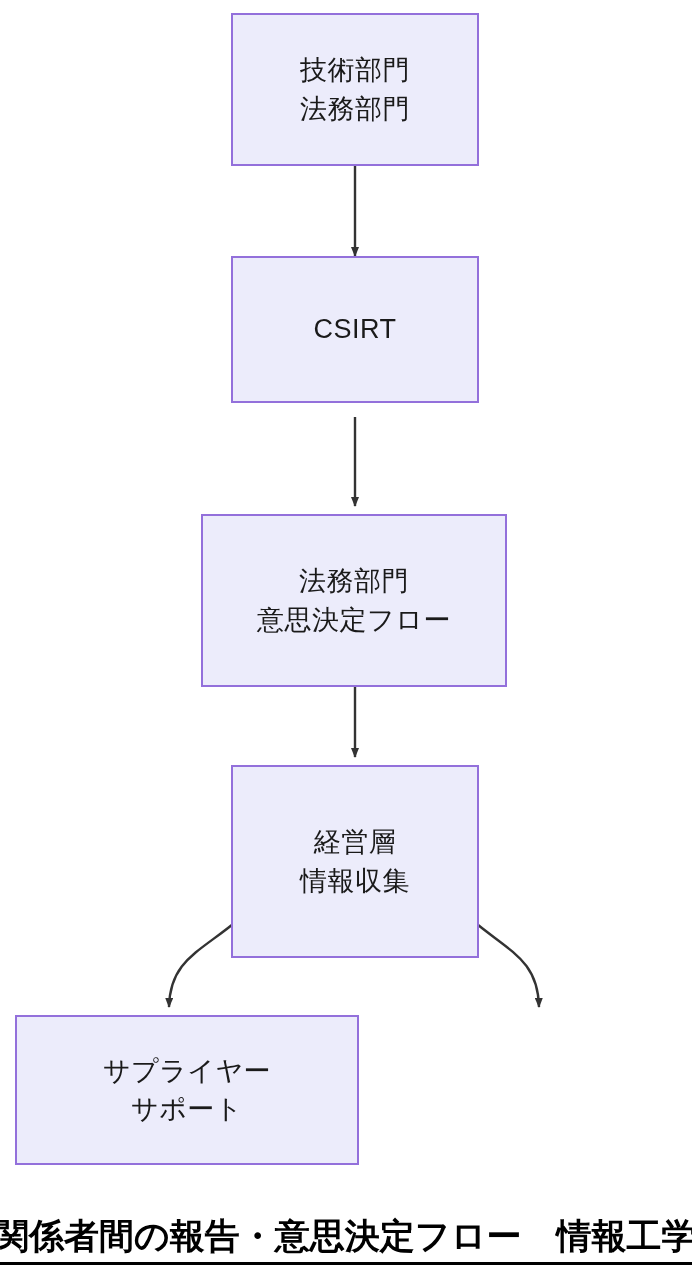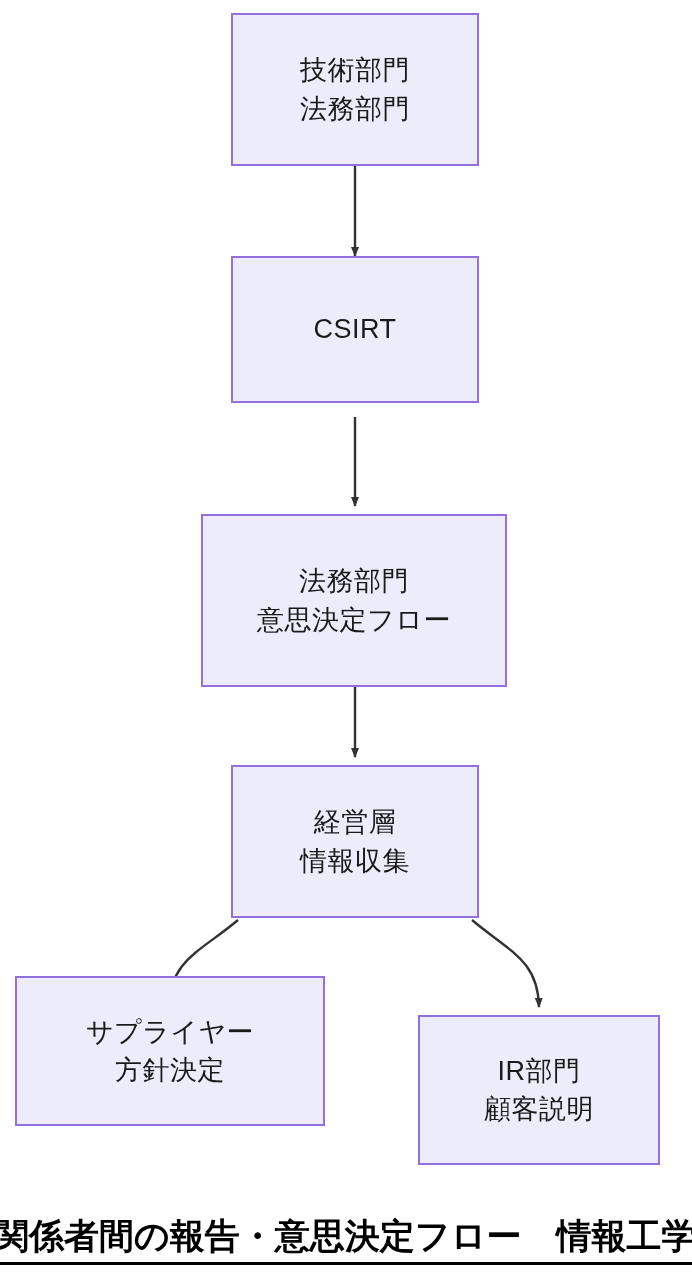--- a/index.html
+++ b/index.html
@@ -44,22 +44,22 @@
     letter-spacing: 0.5px;
     white-space: nowrap;
     text-align: center;
   }
   .node .line {
     display: block;
   }
   #n1 { left: 231px; top: 13px;   width: 248px; height: 153px; }
   #n2 { left: 231px; top: 256px;  width: 248px; height: 147px; }
   #n3 { left: 201px; top: 514px;  width: 306px; height: 173px; }
-  #n4 { left: 231px; top: 765px;  width: 248px; height: 153px; }
-  #n5 { left: 15px;  top: 976px; width: 310px; height: 150px; }
+  #n4 { left: 231px; top: 765px;  width: 248px; height: 193px; }
+  #n5 { left: 15px;  top: 1015px; width: 344px; height: 150px; }
   #n6 { left: 418px; top: 1015px; width: 242px; height: 150px; }
 
   #caption-area {
     position: absolute;
     left: 0;
     top: 1196px;
     width: 692px;
     height: 80px;
     overflow: hidden;
   }
@@ -130,26 +130,22 @@
     <span class="line">意思決定フロー</span>
   </div>
 
   <div class="node" id="n4">
     <span class="line">経営層</span>
     <span class="line">情報収集</span>
   </div>
 
   <div class="node" id="n5">
     <span class="line">サプライヤー</span>
-    <span class="line">方針決定</span>
+    <span class="line">サポート</span>
   </div>
 
-  <div class="node" id="n6">
-    <span class="line">IR部門</span>
-    <span class="line">顧客説明</span>
-  </div>
 
   <div id="caption-area">
     <div id="caption-text">関係者間の報告・意思決定フロー　情報工学研究</div>
     <div id="caption-rule"></div>
   </div>
 
 </div>
 
 </body></html>

